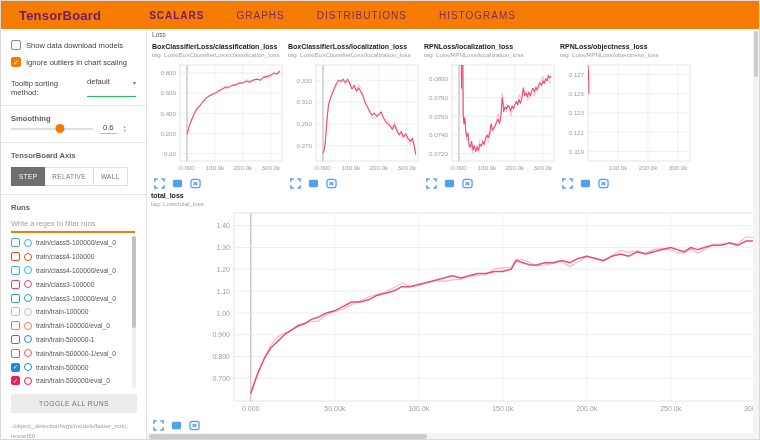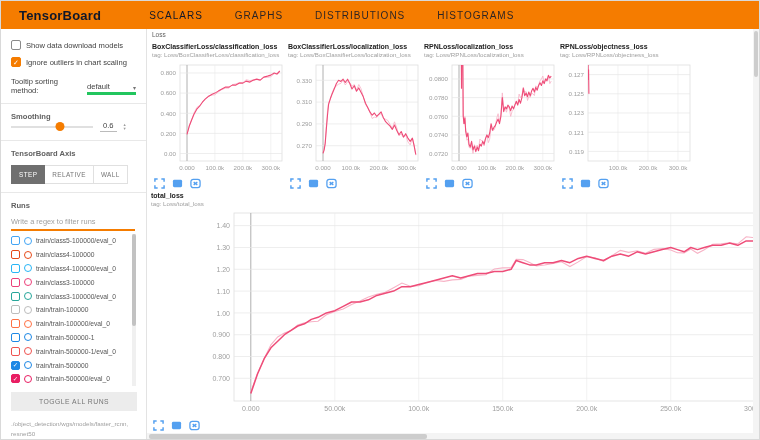--- a/index.html
+++ b/index.html
@@ -1,42 +1,42 @@
 <!DOCTYPE html>
 <html><head>
 <meta charset="utf-8">
 <style>
   * { margin:0; padding:0; box-sizing:border-box; }
   html,body { width:760px; height:440px; overflow:hidden; background:#fff;
               font-family:"Liberation Sans", sans-serif; }
   .screen { width:760px; height:440px; position:relative; overflow:hidden; background:#fff; border:1px solid #d9d9d9; }
 
   
-  .topbar { height:28px; background:#f57c00; display:flex; align-items:center; color:#0f172a; }
+  .topbar { height:28px; background:#f57c00; display:flex; align-items:center; color:#701a75; }
   .logo { margin-left:18px; font-size:13px; font-weight:bold; letter-spacing:.2px; }
   .tabs { margin-left:48px; display:flex; gap:32px; }
   .tab { font-size:10px; letter-spacing:1px; opacity:.88; cursor:pointer; }
-  .tab.active { font-weight:normal; opacity:1; }
+  .tab.active { font-weight:bold; opacity:1; }
 
   
   .layout { display:flex; height:411px; position:relative; }
   .sidebar { width:146px; flex:none; border-right:1px solid #e3e3e3; background:#fff;
              color:#424242; position:relative; overflow:hidden; padding:4px 0 0 0; }
   .sec { padding:0 10px; }
   .divider { border-top:1px solid #e8e8e8; margin:8px 0; }
 
   .cb-row { display:flex; align-items:center; gap:5px; margin:7px 0; }
   .cb { width:10px; height:10px; border:1.5px solid #8a8a8a; border-radius:2px; flex:none;
         display:flex; align-items:center; justify-content:center; font-size:7px; color:#fff; line-height:1; }
   .cb.checked { background:#f57c00; border-color:#f57c00; }
   .cb-label { font-size:7.6px; color:#424242; white-space:nowrap; }
 
   .tooltip-row { margin-top:10px; font-size:7.6px; color:#424242; display:flex; align-items:flex-end; gap:4px; }
-  .dd { border-bottom:3px solid #22c55e; width:52px; display:flex; justify-content:space-between;
-        align-items:flex-end; padding-bottom:1px; }
+  .dd { border-bottom:1px solid #22c55e; width:52px; display:flex; justify-content:space-between;
+        align-items:flex-end; padding-bottom:10px; }
   .dd .caret { font-size:6px; color:#757575; }
 
   .sec-label { font-size:7.6px; color:#616161;font-weight:bold; }
   .slider-row { display:flex; align-items:center; gap:7px; margin-top:0; margin-bottom:4px; }
   .slider { position:relative; width:82px; height:2px; background:#e0e0e0; flex:none; }
   .slider .fill { height:2px; background:#f57c00; }
   .slider .thumb { position:absolute; top:-3.5px; width:9px; height:9px; border-radius:50%;
                    background:#f57c00; transform:translateX(-50%); }
   .smooth-val { font-size:7.6px; color:#424242; border-bottom:1px solid #bbb; padding:0 3px 1px; }
   .spin { display:flex; flex-direction:column; color:#9e9e9e; font-size:4.5px; line-height:4px; }

